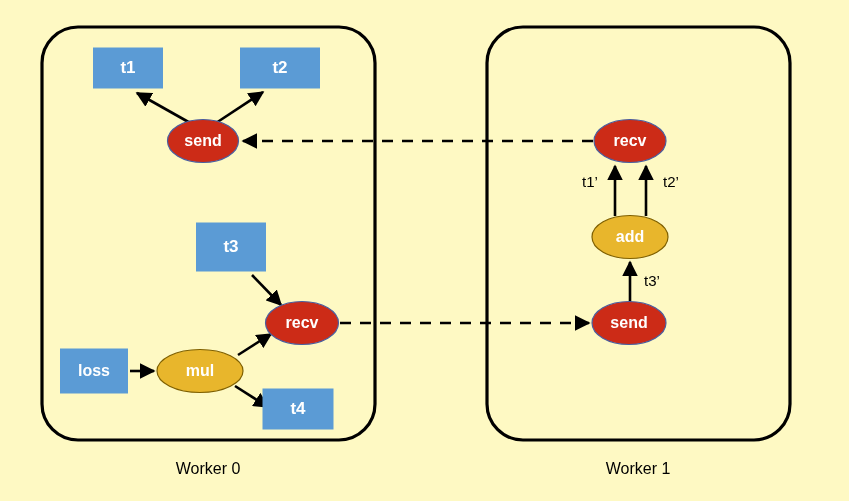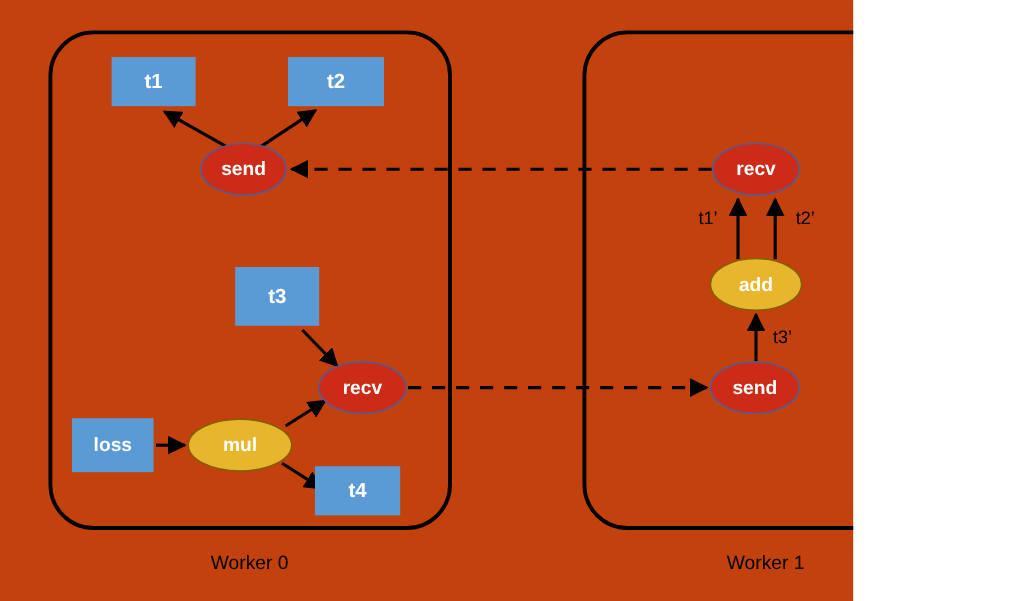--- a/index.html
+++ b/index.html
@@ -6,23 +6,23 @@
   html, body {
     margin: 0;
     padding: 0;
     background: #ffffff;
   }
   body {
     font-family: "Liberation Sans", sans-serif;
   }
   #canvas {
     position: relative;
-    width: 711px;
+    width: 849px;
     height: 501px;
-    background: #c2410c;
+    background: #fef9c3;
     overflow: hidden;
   }
   #canvas svg.layer {
     position: absolute;
     left: 0;
     top: 0;
     width: 849px;
     height: 501px;
     overflow: visible;
   }

